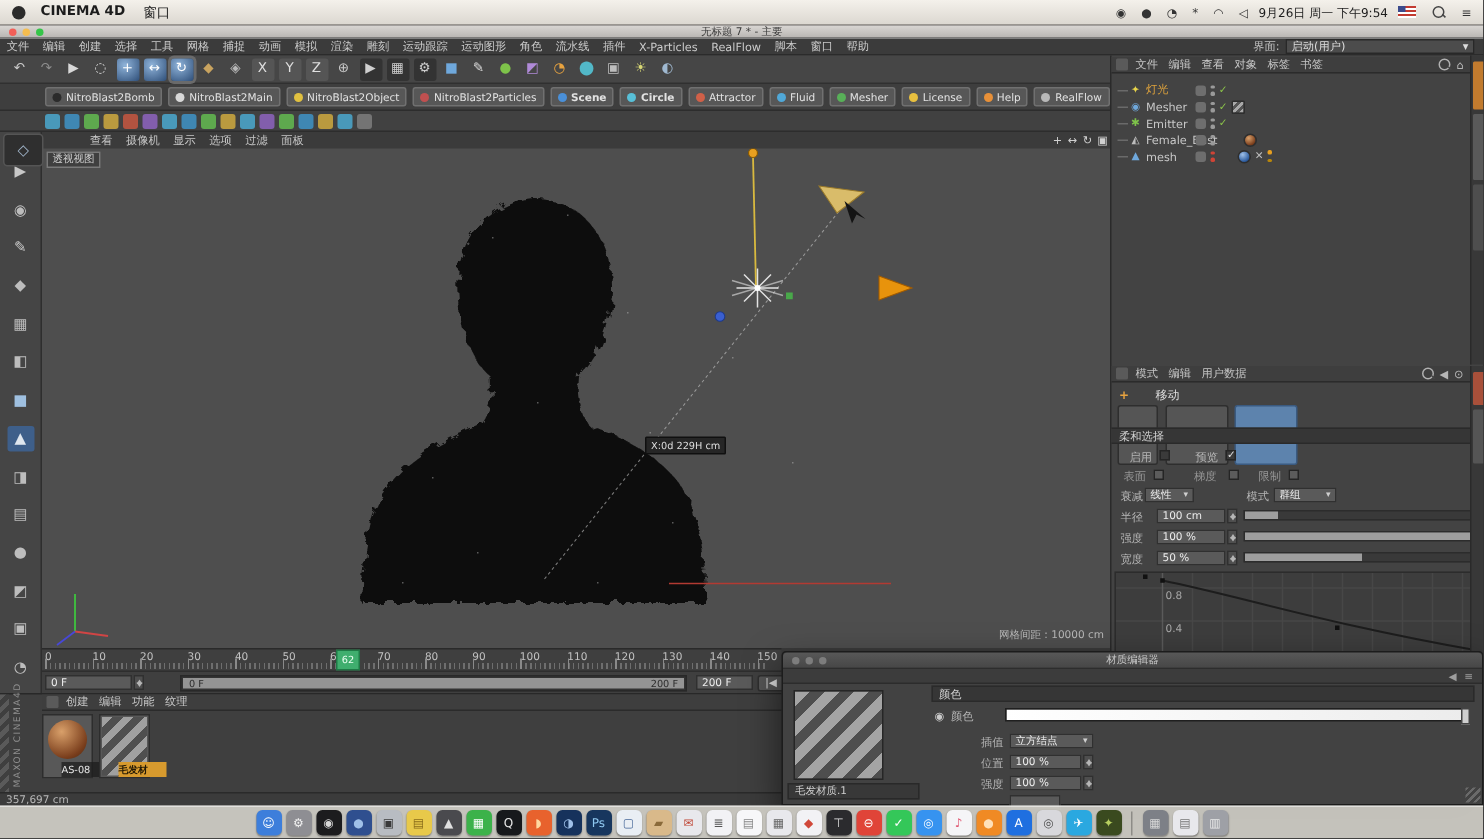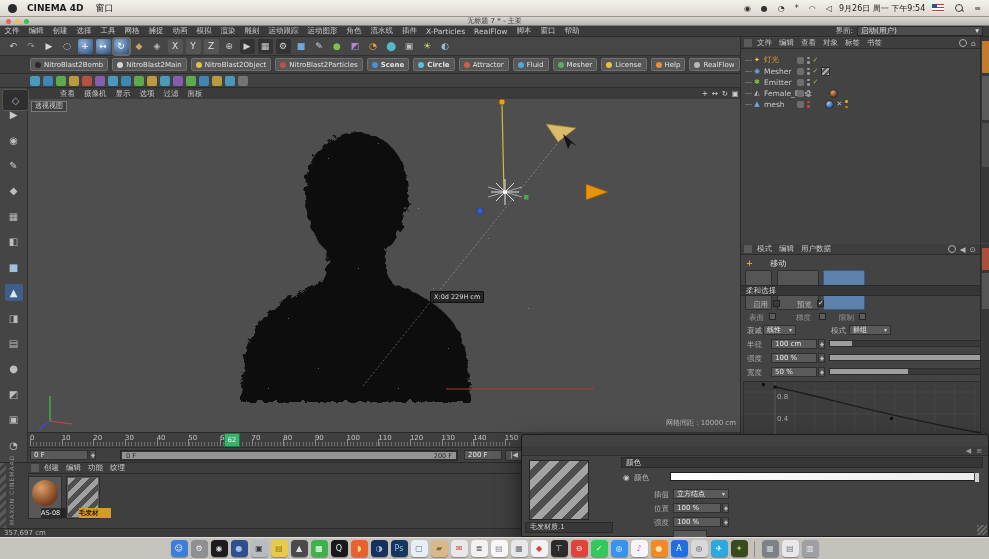--- a/index.html
+++ b/index.html
@@ -648,20 +648,26 @@
       <span class="stripes"></span>
       <span class="mlabel orange">毛发材</span>
     </div>
   </div>
 
   <div class="abs" id="statusbar">
     <span>357,697 cm</span>
   </div>
 
   <div class="abs" id="mateditor">
+    <div id="metitle">
+      <span class="dot" style="left:6px"></span>
+      <span class="dot" style="left:15px"></span>
+      <span class="dot" style="left:24px"></span>
+      <span>材质编辑器</span>
+    </div>
     <div id="metoolbar">
       <span>◀</span>
         <span>≡</span>
     </div>
     <div id="mepreview"></div>
     <div id="mename">毛发材质.1</div>
 
     <div class="mesec">颜色</div>
     <span class="alabel" style="left:101px;top:38px;color:#c9c9c9">◉</span>
     <span class="alabel" style="left:112px;top:38px">颜色</span>

